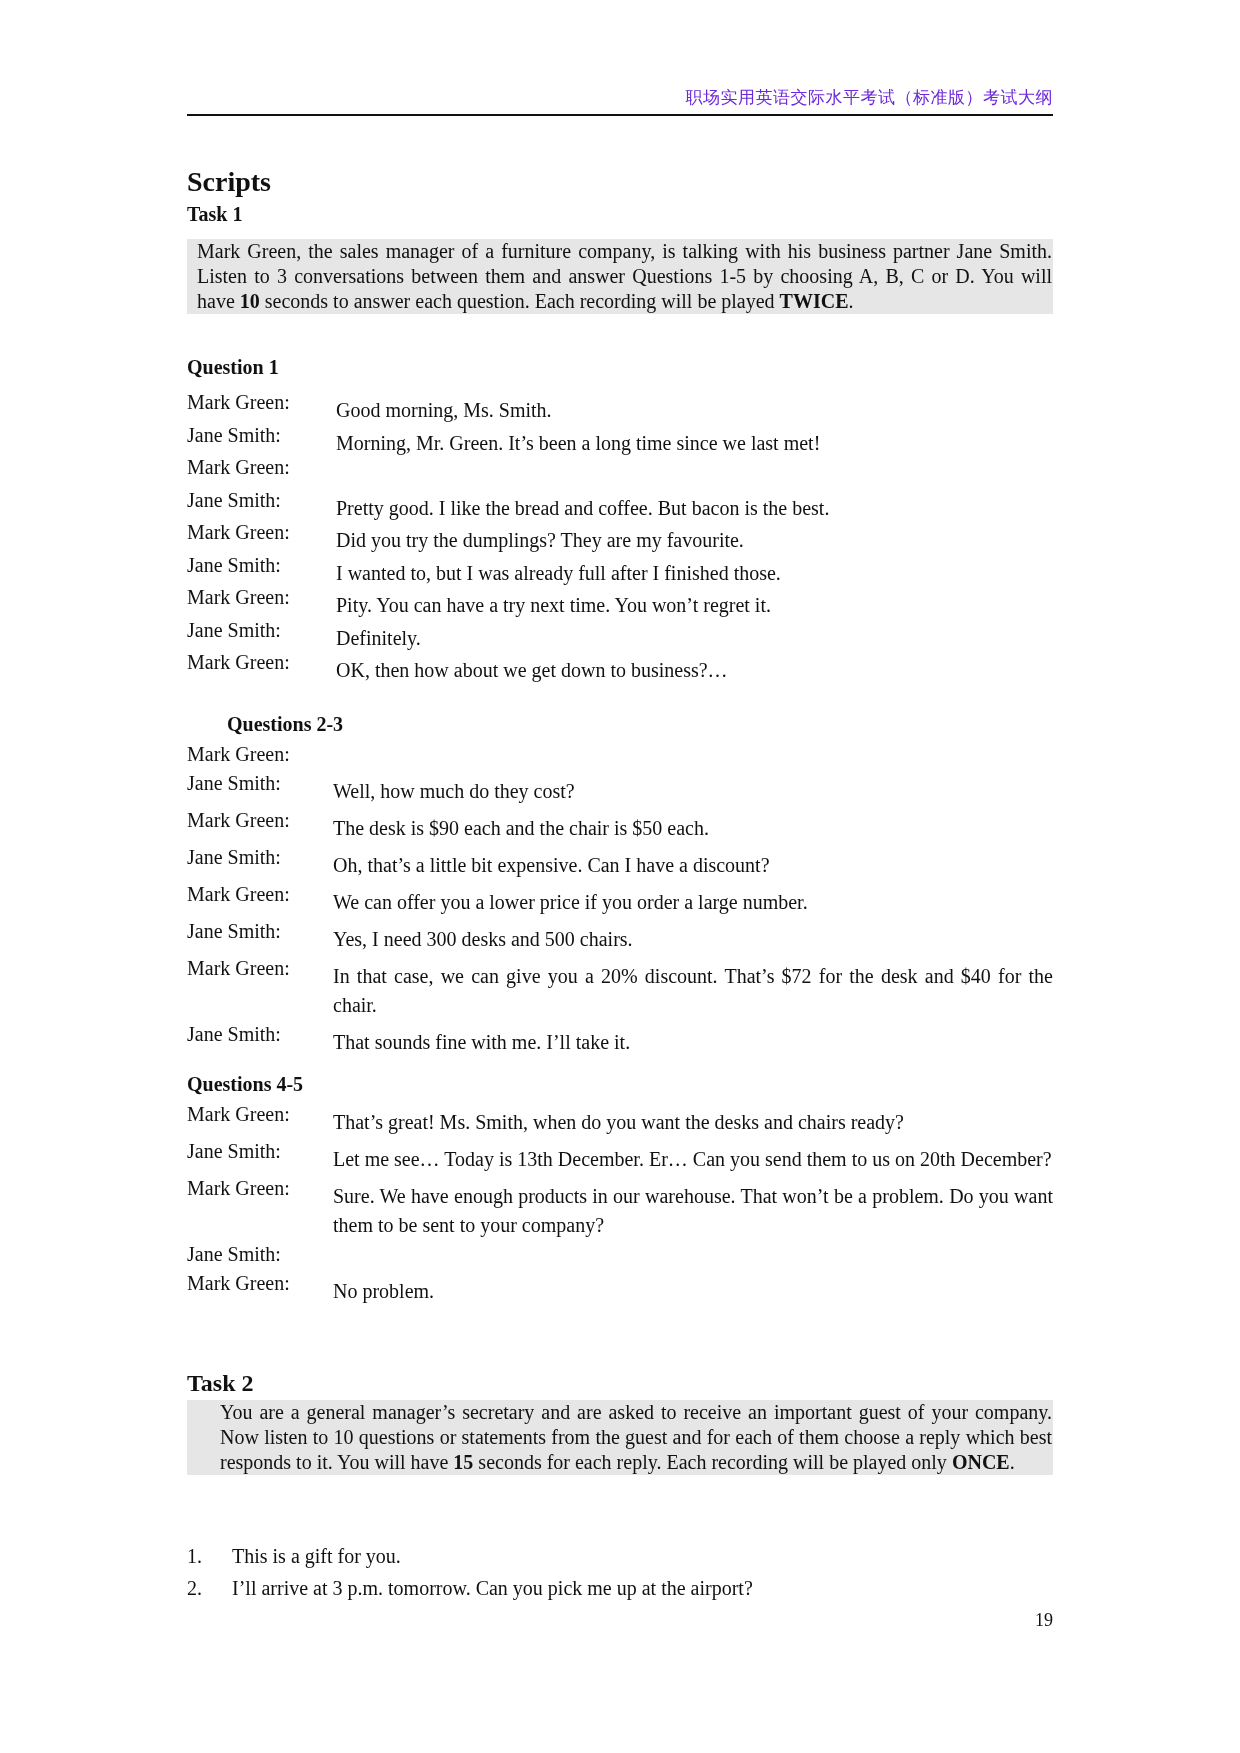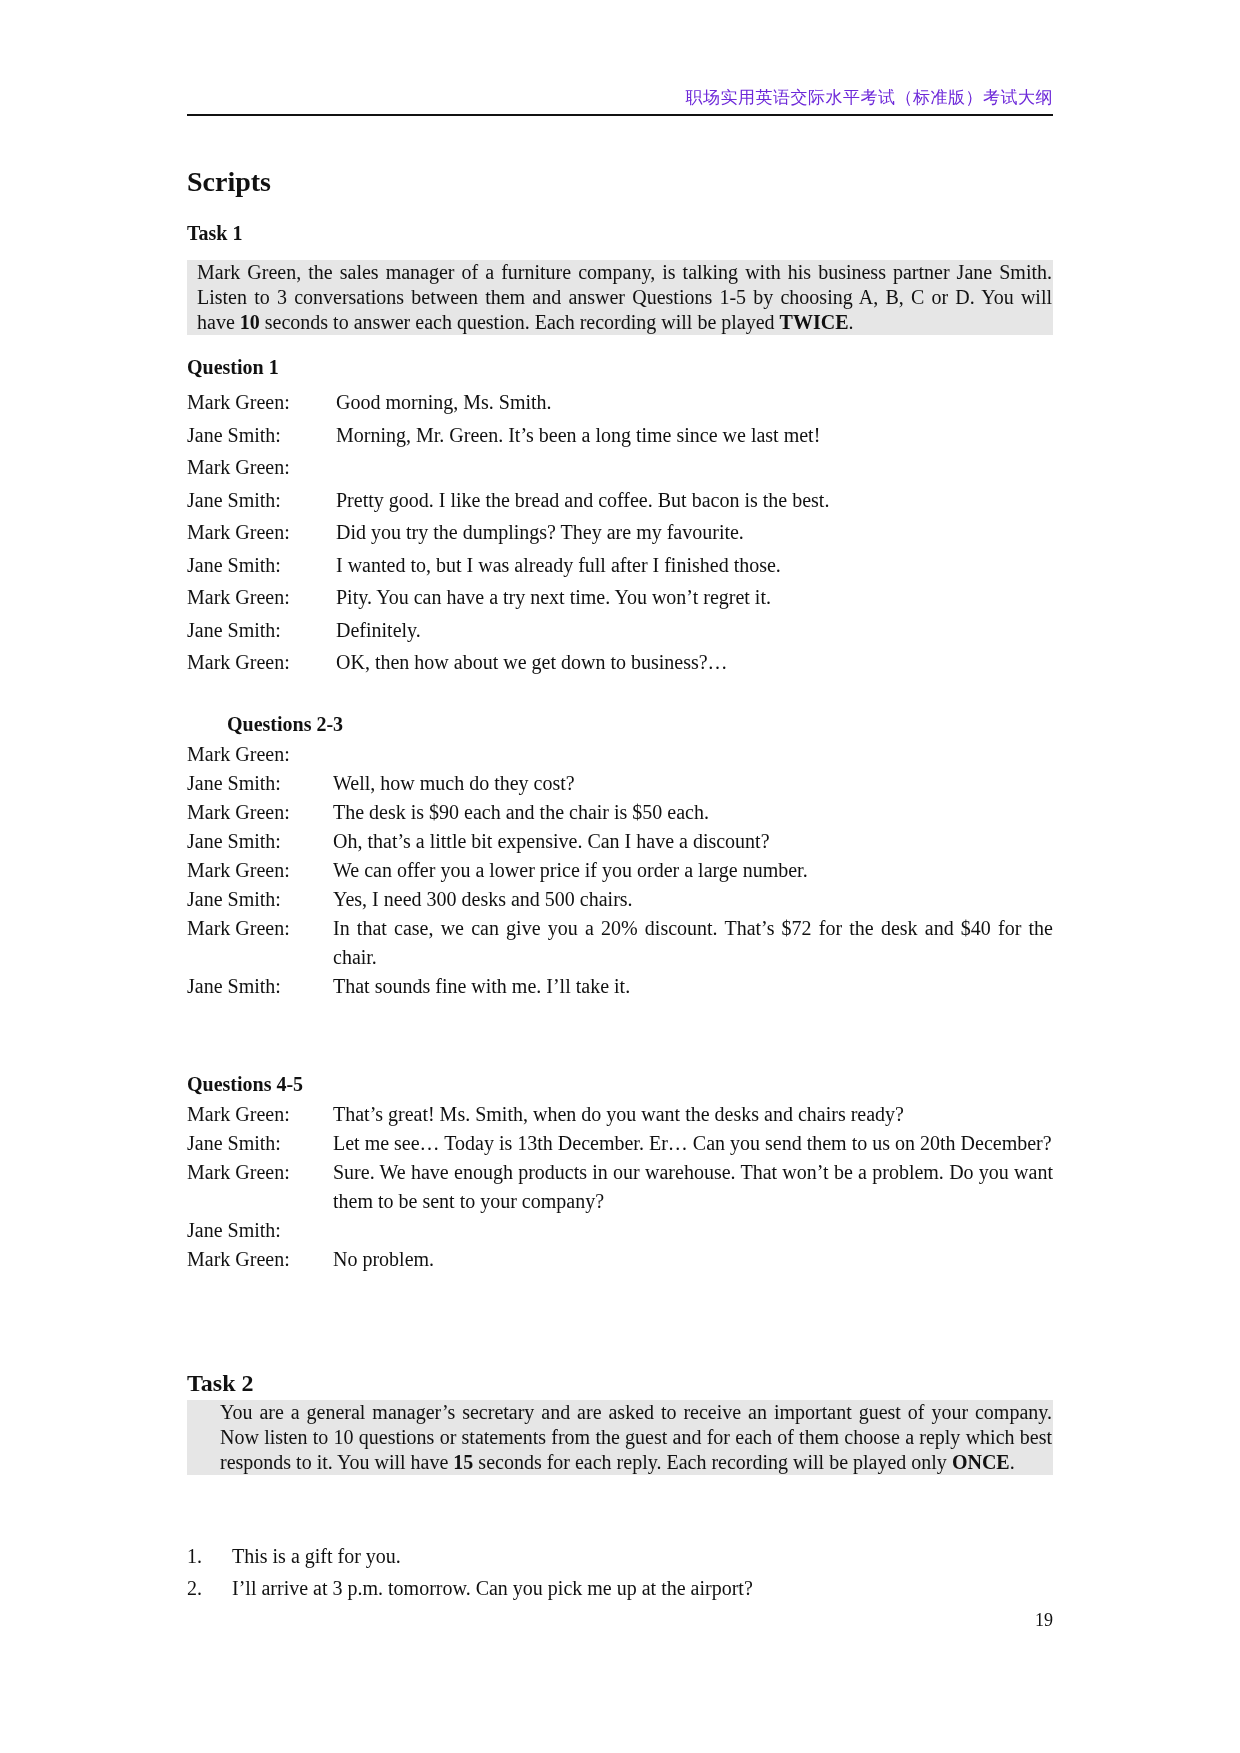--- a/index.html
+++ b/index.html
@@ -44,21 +44,21 @@
     .instr b { font-weight: bold; }
 
     .q-heading {
       position: absolute; left: 0; margin: 0;
       font-size: 20px; font-weight: bold;
     }
 
     .dialog { position: absolute; left: 0; width: 866px; }
     .line { display: flex; font-size: 20px; }
     .speaker { flex: 0 0 auto; white-space: nowrap; }
-    .utter { flex: 1 1 auto; text-align: justify; }
+    .utter { flex: 1 1 auto; text-align: justify; margin-top: 8px; }
 
     .d1 .line { height: 32.5px; line-height: 32.5px; }
     .d1 .speaker { width: 149px; }
     .d2 .line, .d3 .line { line-height: 29px; padding-bottom: 0; }
     .d2 .speaker, .d3 .speaker { width: 146px; }
     .d2 .line, .d3 .line { margin-bottom: 0; }
     .d2 .utter, .d3 .utter { padding-bottom: 0; }
 
     .list { position: absolute; left: 0; width: 866px; }
     .list-item { display: flex; font-size: 20px; height: 32px; line-height: 32px; }
@@ -72,22 +72,22 @@
 </head>
 <body>
 
 <div class="page">
 
   <div class="running-header">职场实用英语交际水平考试（标准版）考试大纲</div>
   <div class="header-rule"></div>
 
   <h1 class="scripts-title">Scripts</h1>
 
-  <h2 class="task-title" style="top:222px;">Task 1</h2>
-  <div class="instr" style="top:260px;padding-left:10px;"><span>Mark Green, the sales manager of a furniture company, is talking with his business partner Jane Smith. Listen to 3 conversations between them and answer Questions 1-5 by choosing A, B, C or D. You will have </span><b>10</b><span> seconds to answer each question. Each recording will be played </span><b>TWICE</b><span>.</span></div>
+  <h2 class="task-title" style="top:203px;">Task 1</h2>
+  <div class="instr" style="top:239px;padding-left:10px;"><span>Mark Green, the sales manager of a furniture company, is talking with his business partner Jane Smith. Listen to 3 conversations between them and answer Questions 1-5 by choosing A, B, C or D. You will have </span><b>10</b><span> seconds to answer each question. Each recording will be played </span><b>TWICE</b><span>.</span></div>
 
   <h3 class="q-heading" style="top:356px;">Question 1</h3>
   <div class="dialog d1" style="top:386px;">
     <div class="line">
         <span class="speaker">Mark Green:</span>
         <span class="utter">Good morning, Ms. Smith.</span>
       </div>
     <div class="line">
         <span class="speaker">Jane Smith:</span>
         <span class="utter">Morning, Mr. Green. It’s been a long time since we last met!</span>

